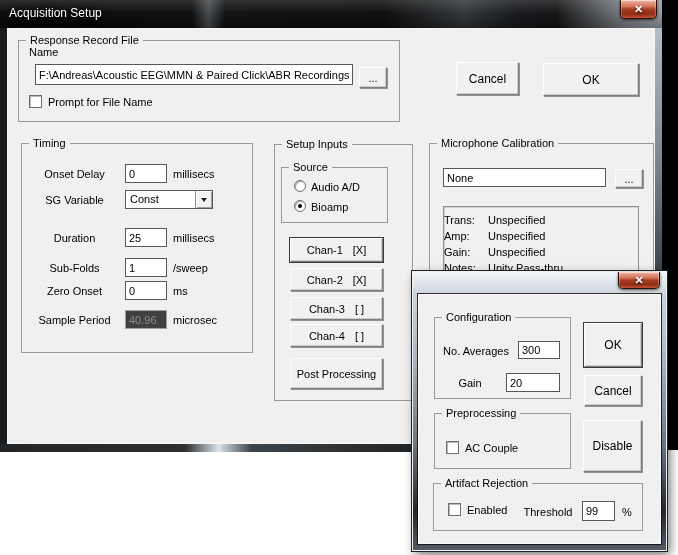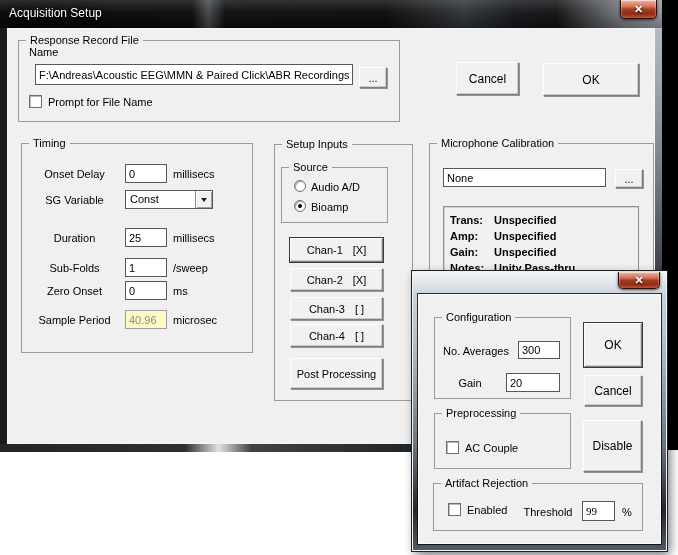--- a/index.html
+++ b/index.html
@@ -77,21 +77,21 @@
     position:absolute; top:-7px; left:7px; background:#f0f0f0;
     padding:0 4px; line-height:13px; white-space:nowrap;
   }
   .lbl { position:absolute; line-height:13px; white-space:nowrap;text-align:center; }
   .lbl.r { }
 
   .tb {
     position:absolute; background:#fff; border:1px solid #565758;
     font-family:inherit; font-size:11px; color:#000; padding:1px 3px; outline:none;
   }
-  .tb.dis { background:#fef9c3; color:#8c8c8c; border-color:#9e9e9e; }
+  .tb.dis { background:#404040; color:#8c8c8c; border-color:#9e9e9e; }
 
   .btn {
     position:absolute; display:flex; align-items:center; justify-content:center; gap:10px;
     background:#f1f1f1; border:1px solid #7e7e7e; border-top-color:#fdfdfd; border-left-color:#fdfdfd;
     box-shadow: 1px 1px 0 rgba(70,70,70,0.55), inset -1px -1px 0 #cdcdcd;
     font-size:11px; cursor:default; white-space:nowrap;
   }
   .btn.default { box-shadow: 0 0 0 1px #3a3a3a, 1px 1px 0 rgba(70,70,70,0.55), inset -1px -1px 0 #cdcdcd; }
   .btn.big { font-size:12px; }
 
@@ -114,21 +114,21 @@
   .combo .drop {
     position:absolute; right:0; top:0; bottom:0; width:17px; background:#f1f1f1;
     border-left:1px solid #8a8a8a;
     box-shadow: inset 1px 1px 0 #fff, inset -1px -1px 0 #9f9f9f;
     display:flex; align-items:center; justify-content:center;
   }
   .tri { width:0; height:0; border-left:3px solid transparent; border-right:3px solid transparent; border-top:4px solid #1c1c1c; }
 
   .infobox {
     position:absolute; background:#f0f0f0; border:1px solid #8f8f8f;
-    box-shadow: inset 1px 1px 0 rgba(0,0,0,0.12); padding:5px 6px;font-weight:bold;
+    box-shadow: inset 1px 1px 0 rgba(0,0,0,0.12); padding:5px 0;
   }
   .infoline { display:flex; line-height:16px; }
   .infoline .k { width:44px; }
 </style>
 </head>
 <body>
 
 <div class="abs white-area"></div>
 
 <div class="abs win-main">
@@ -284,16 +284,16 @@
     <div class="btn big" style="left:164px; top:125px; width:59px; height:52px;">
       <span>Disable</span>
     </div>
 
     <div class="group" style="left:14px; top:188px; width:210px; height:48px;">
       <span class="glabel">Artifact Rejection</span>
     </div>
     <div class="checkbox" style="left:29px; top:208px;" data-checked="false"></div>
     <span class="lbl" style="left:48px; top:209px;">Enabled</span>
     <span class="lbl r" style="left:100px; top:211px; width:58px;">Threshold</span>
-    <input class="tb" style="left: 163px; top: 206px; width: 33px; height: 20px; font-family: Liberation Serif, serif;" value="99">
+    <input class="tb" style="left: 163px; top: 206px; width: 33px; height: 20px;" value="99">
     <span class="lbl" style="left:203px; top:211px;">%</span>
   </div>
 </div>
 
 </body></html>

